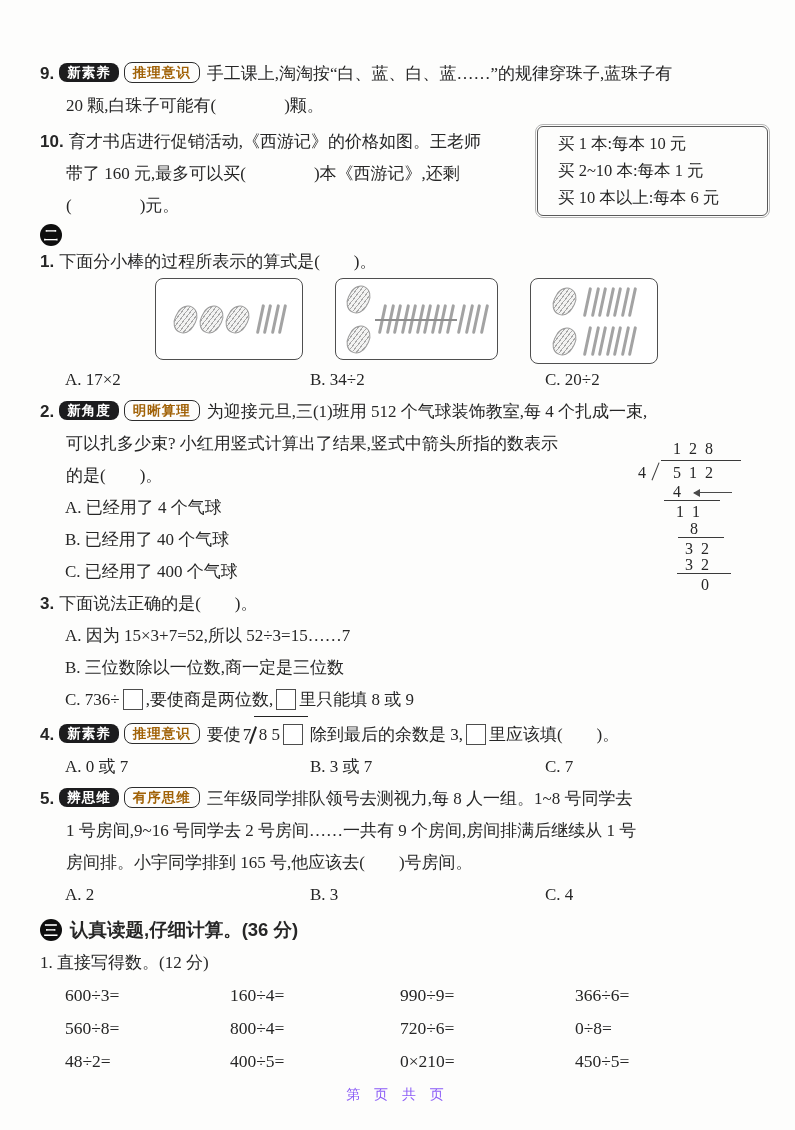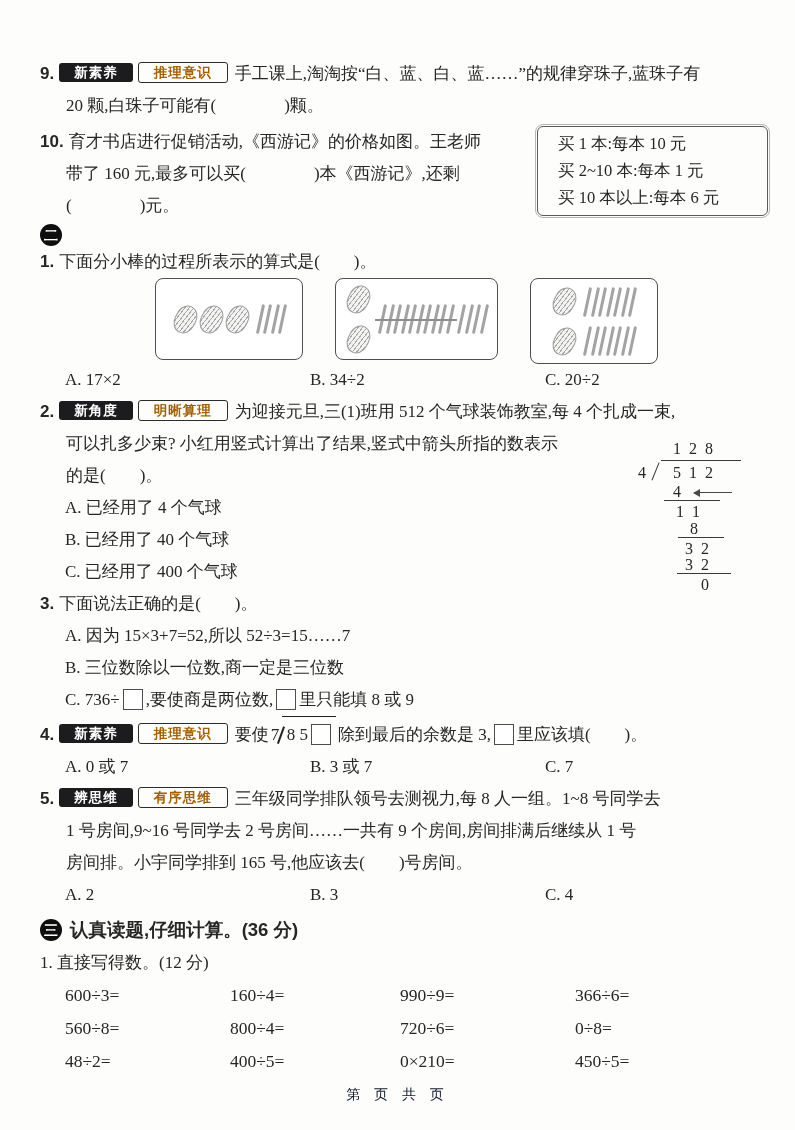--- a/index.html
+++ b/index.html
@@ -4,21 +4,21 @@
 <style>
   * { margin:0; padding:0; box-sizing:border-box; }
   html,body { background:#ffffff; }
   .page { position:relative; width:795px; height:1130px; margin:0 auto; background:#fdfdfc;
           font-family:"Liberation Serif","DejaVu Serif",serif; color:#262626; font-size:17px; overflow:hidden; }
   .content { padding:58px 28px 0 40px; }
   .qline { line-height:32px; white-space:nowrap; }
   .indent { padding-left:26px; }
   .qnum { font-family:"Liberation Sans","DejaVu Sans",sans-serif; font-weight:700; margin-right:5px; }
   .badge { display:inline-block; font-family:"Liberation Sans","DejaVu Sans",sans-serif; font-size:13.5px;
-           font-weight:700; line-height:19px; padding:0 15px; border-radius:3px; vertical-align:2px; }
+           font-weight:700; line-height:19px; padding:0 8px; border-radius:8px; vertical-align:2px; }
   .badge.fill { background:#1c1c1e; color:#fff; margin-right:5px; letter-spacing:1px; }
   .badge.outline { border:1.5px solid #2c2c2c; color:#a16207; background:transparent; margin-right:7px; letter-spacing:1px; }
   .sec-header { font-family:"Liberation Sans","DejaVu Sans",sans-serif; font-weight:700; font-size:18.5px;
                 line-height:34px; display:flex; align-items:center; gap:8px; margin-top:2px; }
   .sec-icon { width:22px; height:22px; border-radius:50%; background:#0e0e0e; color:#fff; font-size:14px;
               font-weight:700; display:inline-flex; align-items:center; justify-content:center; flex:none; }
   
   .price-box { position:absolute; left:537px; top:126px; width:231px; height:90px; background:#fdfdfc;
                border:1.5px solid #5a5a5a; outline:1px solid #b5b5b5; outline-offset:1px; border-radius:6px;
                padding:4px 20px; display:flex; flex-direction:column; justify-content:space-around; }
@@ -67,21 +67,21 @@
   .blank-box { display:inline-block; width:20px; height:21px; border:1.3px solid #4d4d4d; background:#fff;
                vertical-align:-5px; margin:0 3px; }
   .inline-div { white-space:nowrap; margin:12px 2px; }
   .id-slant { display:inline-block; width:1.5px; height:18px; background:#222; transform:rotate(20deg);
               vertical-align:-4px; margin:0 0 0 1px; }
   .id-dividend { display:inline-block; border-top:1.5px solid #222; padding:2px 2px 0 5px; }
   
   .calc-grid { display:grid; grid-template-columns:165px 170px 175px 1fr; padding-left:25px;
                line-height:33px; font-size:17.5px; white-space:nowrap; }
   .footer { position:absolute; left:0; right:0; top:1086px; text-align:center; font-size:14px;
-            letter-spacing:5px; color:#0f172a; font-family:"Liberation Sans","DejaVu Sans",sans-serif; }
+            letter-spacing:5px; color:#8b5cf6; font-family:"Liberation Sans","DejaVu Sans",sans-serif; }
   .mt4 { margin-top:4px; }
 </style>
 </head>
 <body>
 
 <div class="page">
   <div class="content">
 
     <div>
       <div class="qline">

